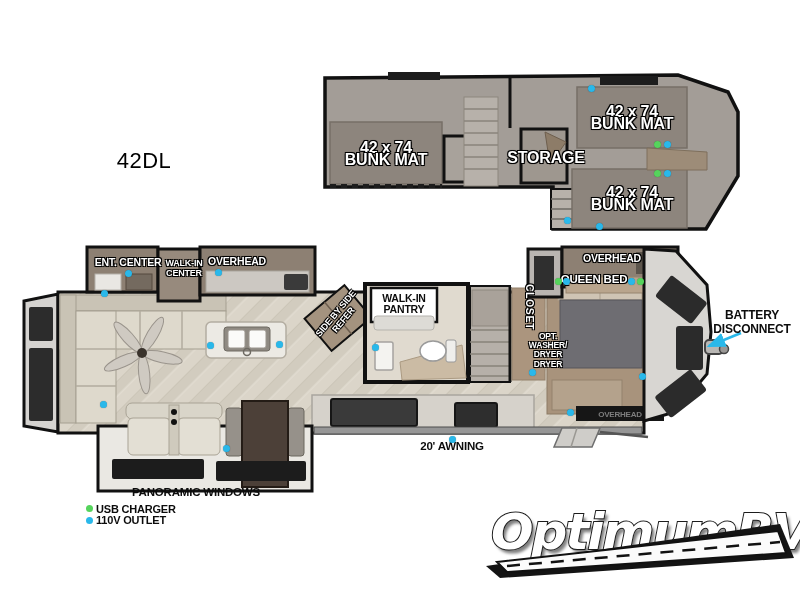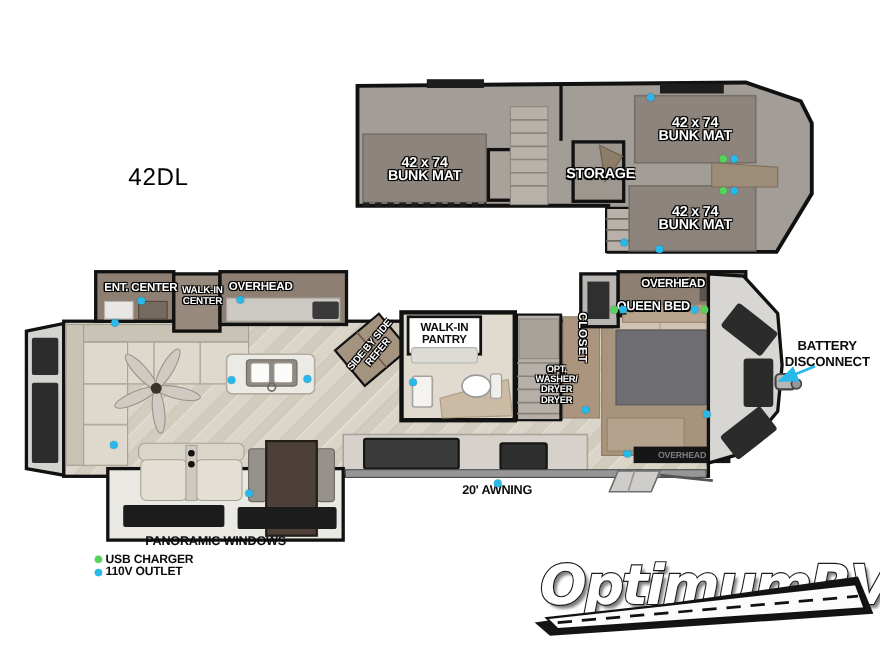--- a/index.html
+++ b/index.html
@@ -5,21 +5,21 @@
   html,body{margin:0;padding:0;background:#fff;}
   #canvas{position:relative;width:800px;height:600px;background:#fff;overflow:hidden;
           font-family:"Liberation Sans",sans-serif;}
   #plan-svg{position:absolute;left:0;top:0;z-index:1;}
   .lbl{position:absolute;z-index:3;transform:translate(-50%,-50%);text-align:center;
        white-space:nowrap;font-weight:700;letter-spacing:-.2px;pointer-events:none;}
   .wlbl{color:#fff;text-shadow:-1px -1px 0 #000,1px -1px 0 #000,-1px 1px 0 #000,
         1px 1px 0 #000,0 0 2px #000;}
   .blbl{color:#0c0c0c;}
   .model{font-weight:400;font-size:22px;color:#000000;letter-spacing:.5px;}
-  .sz11{font-size:13px;line-height:11.5px;}
+  .sz11{font-size:16px;line-height:11.5px;}
   .sz10{font-size:10.5px;line-height:11px;}
   .sz9{font-size:9px;line-height:9.6px;}
   .sz8{font-size:8.5px;line-height:9.2px;}
   .sz12{font-size:12px;line-height:13.5px;}
   .rot-refer{transform:translate(-50%,-50%) rotate(-50deg);}
   .rot-closet{transform:translate(-50%,-50%) rotate(90deg);letter-spacing:.6px;}
   .ovh-small{font-size:8px;color:#7d7d7d;text-shadow:none;}
   .dot{position:absolute;z-index:4;width:7px;height:7px;border-radius:50%;
        box-shadow:0 0 1px rgba(0,0,0,.45);}
   .dot.b{background:var(--outlet,#29b8ea);}
@@ -272,21 +272,21 @@
 
   <div class="lbl blbl sz10" style="left:404px;top:304px;">
     <div>WALK-IN</div>
       <div>PANTRY</div>
   </div>
   <div class="lbl wlbl sz9 rot-refer" style="left:340px;top:317px;">
     <div>SIDE BY SIDE</div>
       <div>REFER</div>
   </div>
   <div class="lbl wlbl sz10 rot-closet" style="left:529px;top:307px;">CLOSET</div>
-  <div class="lbl wlbl sz8" style="left:506px;top:350px;text-align:center;">
+  <div class="lbl wlbl sz8" style="left:548px;top:350px;text-align:center;">
     <div>OPT.</div>
       <div>WASHER/</div>
     <div>DRYER</div>
       <div>DRYER</div>
   </div>
   <div class="lbl ovh-small" style="left:620px;top:414px;font-weight:700;">OVERHEAD</div>
 
   <div class="lbl blbl sz12" style="left:752px;top:322px;">
     <div>BATTERY</div>
       <div>DISCONNECT</div>

